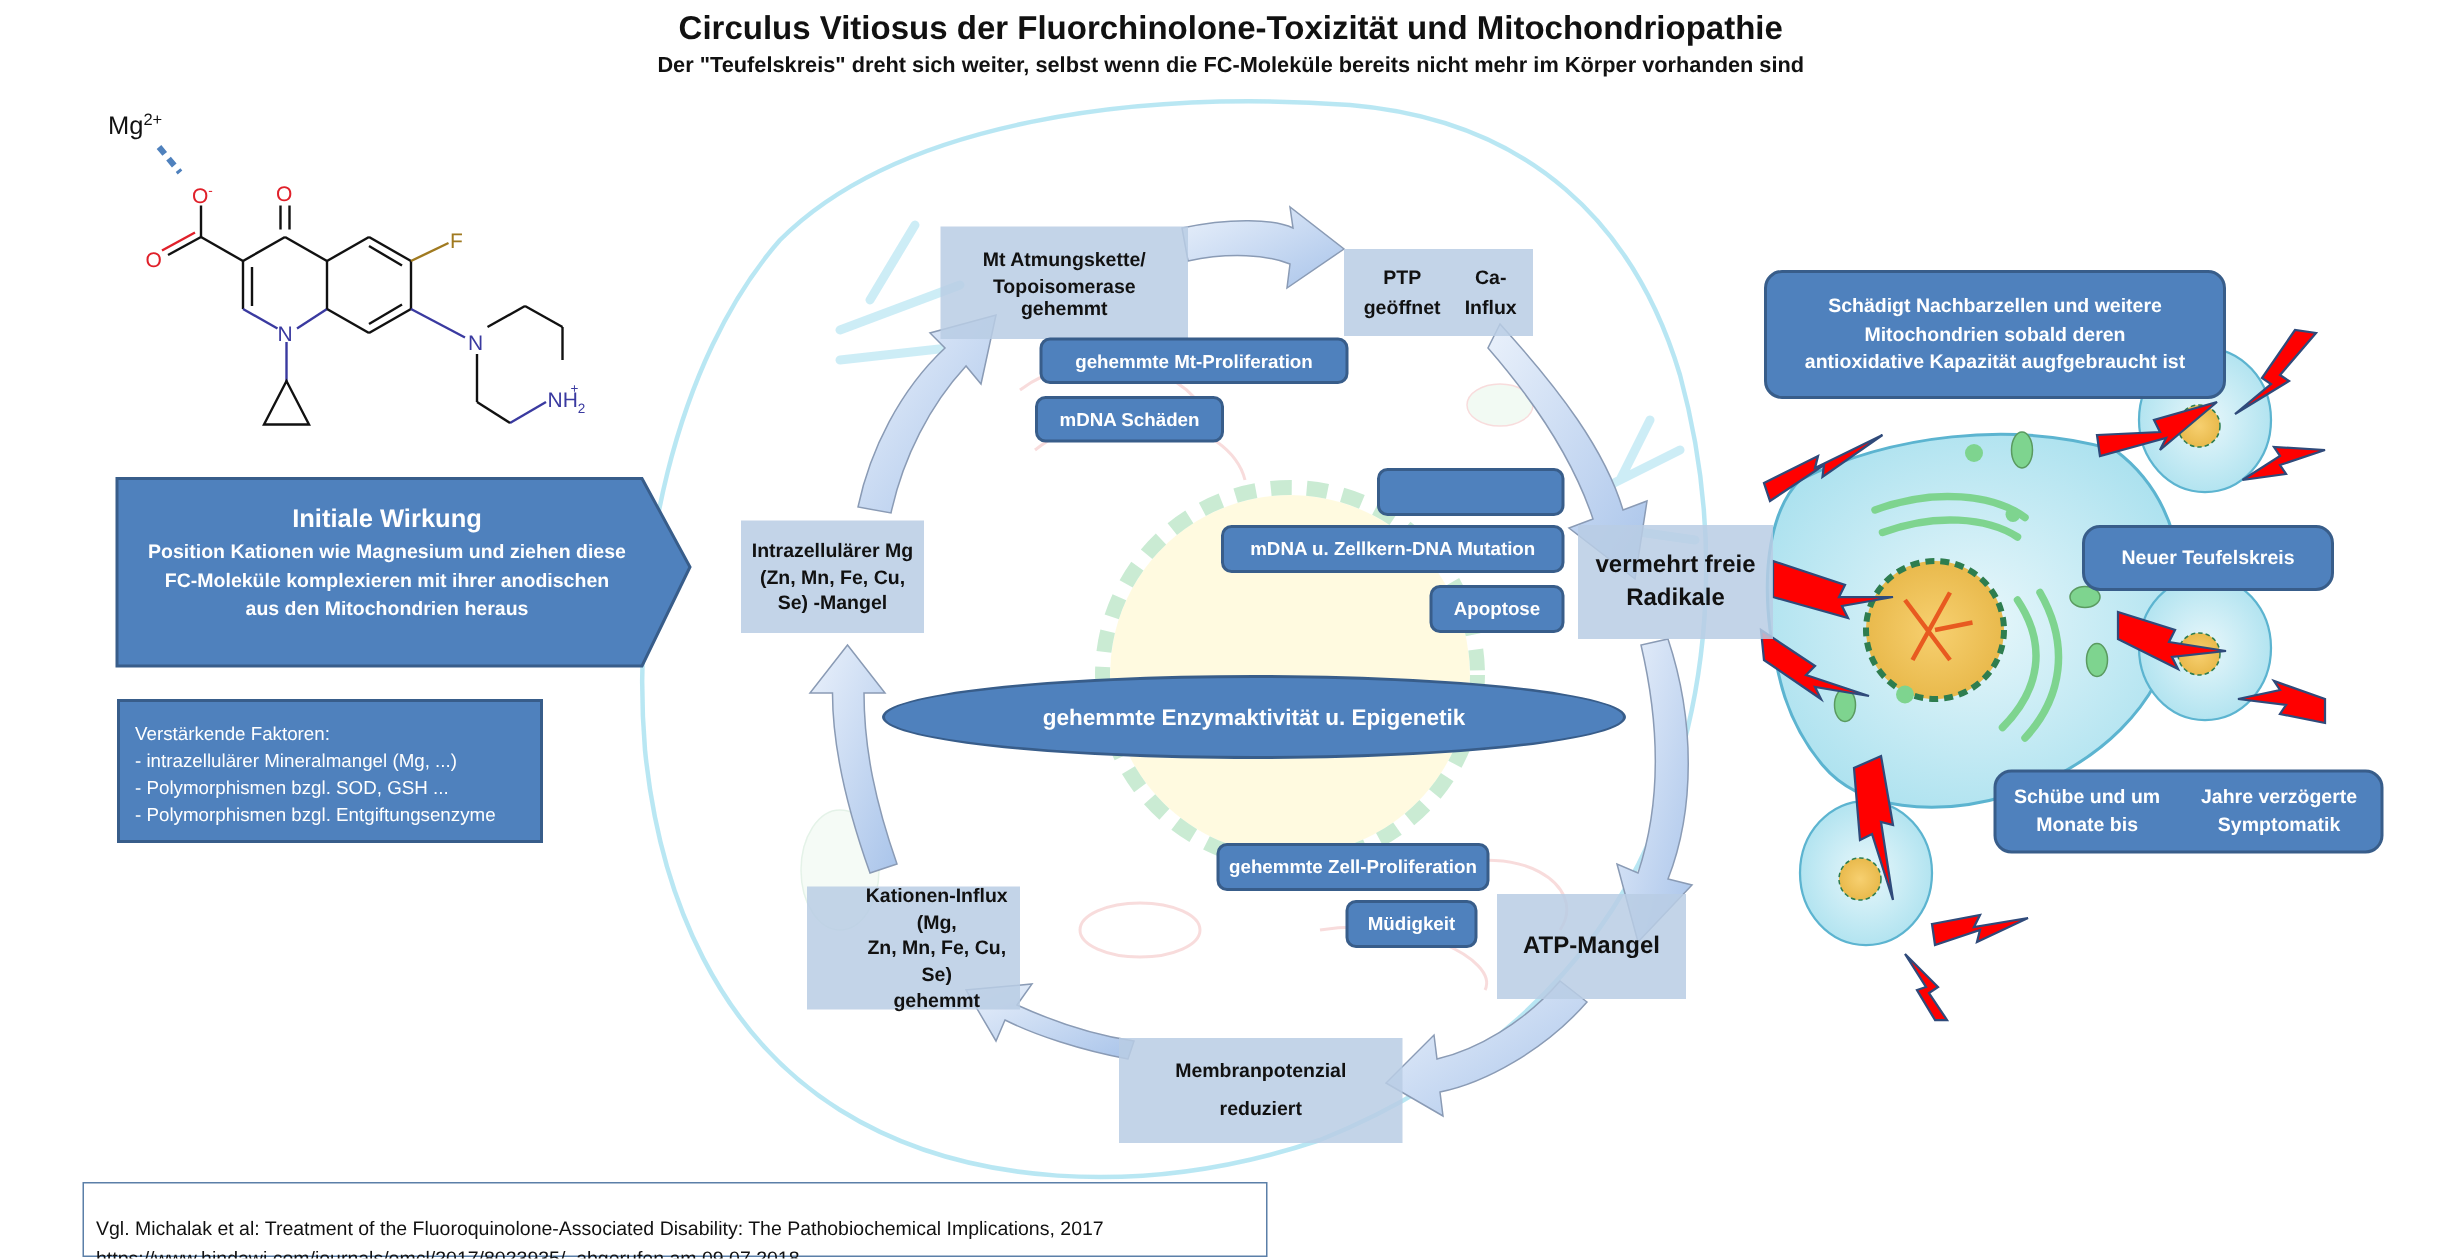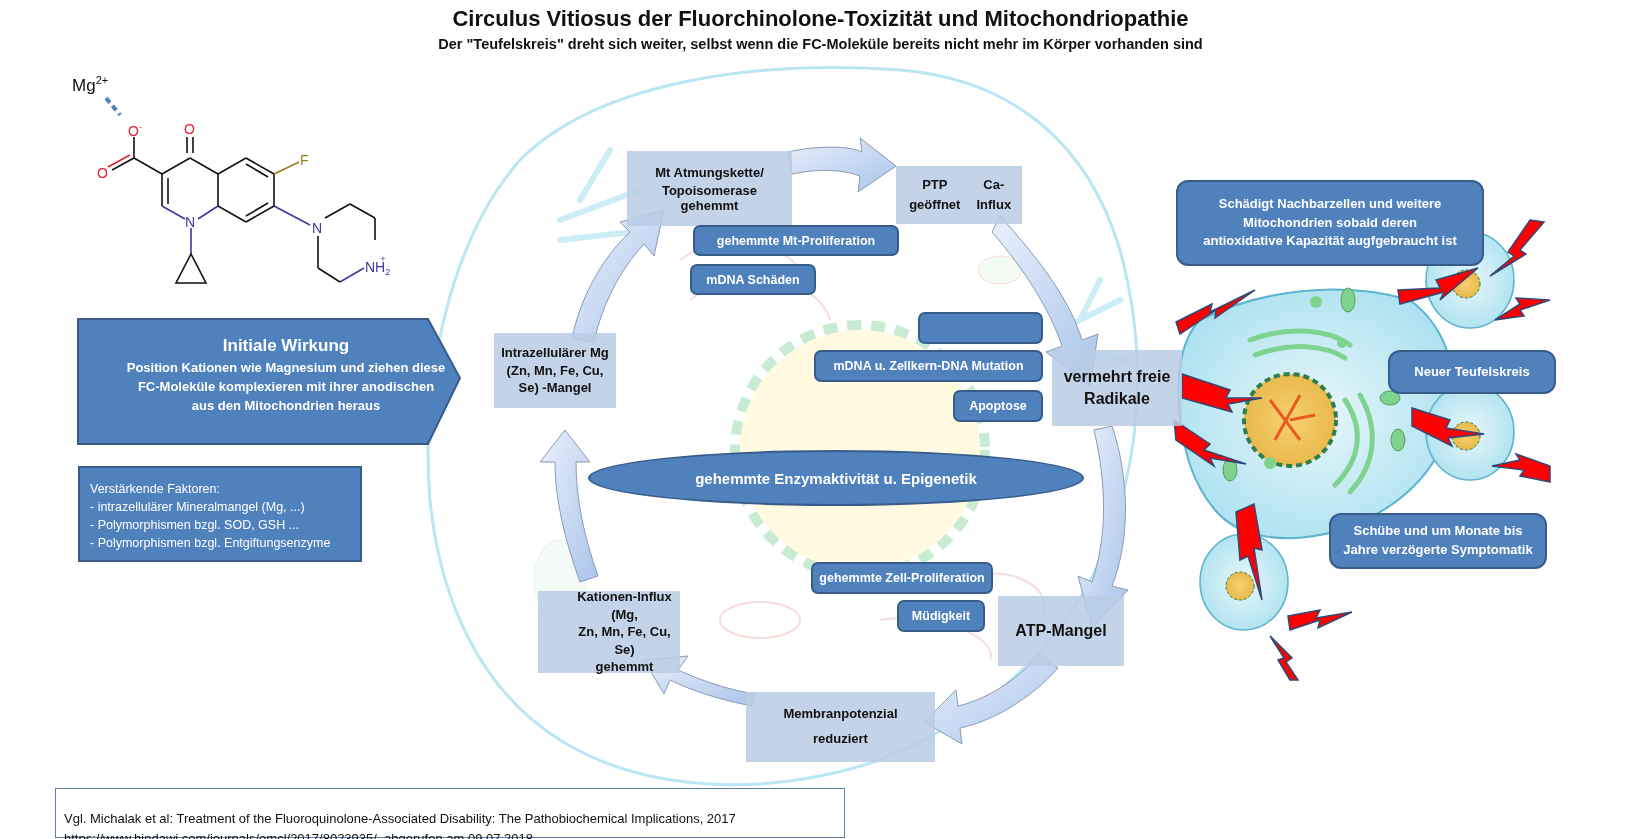--- a/index.html
+++ b/index.html
@@ -140,21 +140,21 @@
 
 <div class="abs" style="left:72px;top:74px;font-size:17px;color:#111;"><span>Mg</span><sup style="font-size:11px;">2+</sup></div>
 <div class="abs" style="left:128px;top:122px;font-size:14px;color:#e0202a;"><span>O</span><sup style="font-size:9px;">-</sup></div>
 <div class="abs" style="left:97px;top:165px;font-size:14px;color:#e0202a;">O</div>
 <div class="abs" style="left:184px;top:121px;font-size:14px;color:#e0202a;">O</div>
 <div class="abs" style="left:300px;top:152px;font-size:14px;color:#a07a20;">F</div>
 <div class="abs" style="left:185px;top:214px;font-size:14px;color:#3a3aa0;">N</div>
 <div class="abs" style="left:312px;top:220px;font-size:14px;color:#3a3aa0;">N</div>
 <div class="abs" style="left:365px;top:258px;font-size:14px;color:#3a3aa0;"><span>NH</span><sub style="font-size:9px;">2</sub><sup style="font-size:9px;position:relative;left:-10px;top:-4px;">+</sup></div>
 
-<div class="abs" style="left:78px;top:336px;width:360px;text-align:center;color:#fff;font-weight:bold;padding-left:28px;">
+<div class="abs" style="left:78px;top:336px;width:360px;text-align:center;color:#fff;font-weight:bold;">
   <div style="font-size:17px;margin-bottom:3px;">Initiale Wirkung</div>
   <div style="font-size:13px;line-height:1.45;">Position Kationen wie Magnesium und ziehen diese</div>
   <div style="font-size:13px;line-height:1.45;">FC-Moleküle komplexieren mit ihrer anodischen</div>
   <div style="font-size:13px;line-height:1.45;">aus den Mitochondrien heraus</div>
 </div>
 
 <div class="abs bluebox" style="left:78px;top:466px;width:284px;height:96px;padding:12px 10px;font-size:12.5px;line-height:1.45;">
   <div style="font-weight:normal;">Verstärkende Faktoren:</div>
   <div>- intrazellulärer Mineralmangel (Mg, ...)</div>
   <div>- Polymorphismen bzgl. SOD, GSH ...</div>
@@ -179,21 +179,21 @@
 </div>
 <div class="abs step" style="left:746px;top:692px;width:189px;height:70px;flex-direction:column;line-height:1.9;">
   <div>Membranpotenzial</div>
   <div>reduziert</div>
 </div>
 <div class="abs step" style="left:538px;top:591px;width:142px;height:82px;flex-direction:column;line-height:1.35;padding-left:35px;">
   <div>Kationen-Influx (Mg,</div>
   <div>Zn, Mn, Fe, Cu, Se)</div>
   <div>gehemmt</div>
 </div>
-<div class="abs step" style="left:494px;top:333px;width:122px;height:75px;flex-direction:column;line-height:1.35;">
+<div class="abs step" style="left:494px;top:347px;width:122px;height:75px;flex-direction:column;line-height:1.35;">
   <div>Intrazellulärer Mg</div>
   <div>(Zn, Mn, Fe, Cu,</div>
   <div>Se) -Mangel</div>
 </div>
 
 <div class="abs ellipse">gehemmte Enzymaktivität u. Epigenetik</div>
 
 <div class="abs pill" style="left:693px;top:225px;width:206px;height:31px;">gehemmte Mt-Proliferation</div>
 <div class="abs pill" style="left:690px;top:264px;width:126px;height:31px;">mDNA  Schäden</div>
 <div class="abs pill" style="left:918px;top:312px;width:125px;height:32px;"></div>
@@ -201,21 +201,21 @@
 <div class="abs pill" style="left:953px;top:390px;width:90px;height:32px;">Apoptose</div>
 <div class="abs pill" style="left:811px;top:562px;width:182px;height:32px;">gehemmte Zell-Proliferation</div>
 <div class="abs pill" style="left:897px;top:600px;width:88px;height:32px;">Müdigkeit</div>
 
 <div class="abs rbox" style="left:1176px;top:180px;width:308px;height:86px;flex-direction:column;">
   <div>Schädigt Nachbarzellen und weitere</div>
   <div>Mitochondrien sobald deren</div>
   <div>antioxidative Kapazität augfgebraucht ist</div>
 </div>
 <div class="abs rbox" style="left:1388px;top:350px;width:168px;height:44px;">Neuer Teufelskreis</div>
-<div class="abs rbox" style="left:1329px;top:513px;width:218px;height:56px;flex-direction:column;">
+<div class="abs rbox" style="left:1329px;top:513px;width:260px;height:56px;flex-direction:row;">
   <div>Schübe und um Monate bis</div>
   <div>Jahre verzögerte Symptomatik</div>
 </div>
 
 <div class="abs ref">
   <div>Vgl. Michalak et al: Treatment of the Fluoroquinolone-Associated  Disability: The Pathobiochemical Implications, 2017</div>
   <div>https://www.hindawi.com/journals/omcl/2017/8023935/,  abgerufen am  09.07.2018</div>
 </div>
 
 </body></html>

